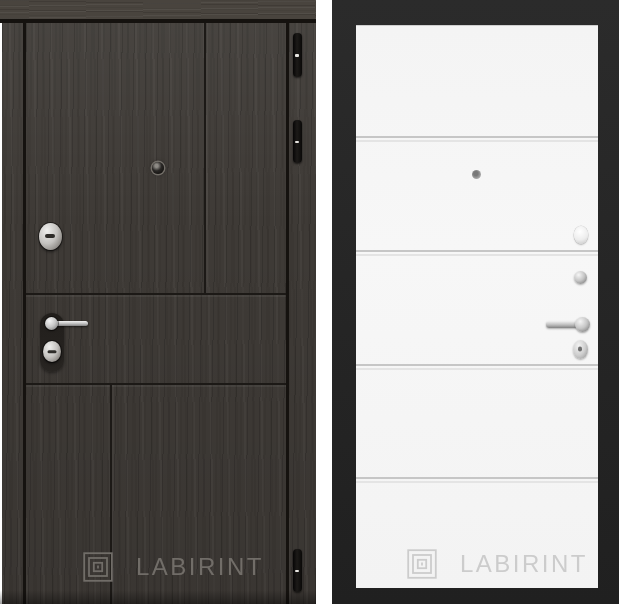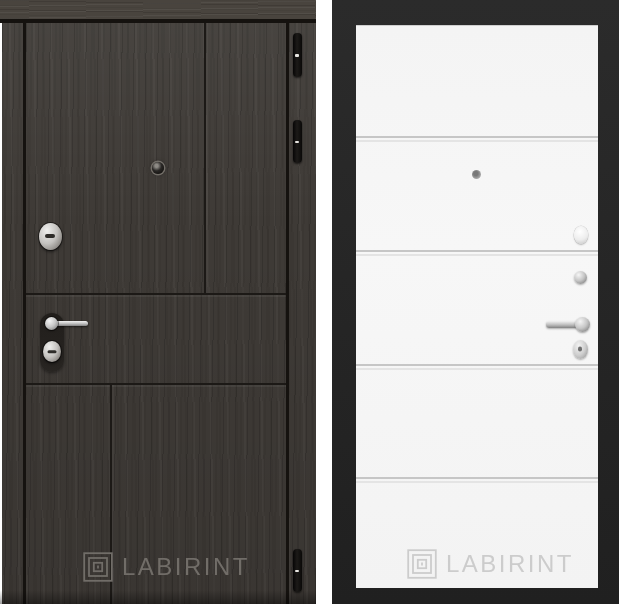--- a/index.html
+++ b/index.html
@@ -63,21 +63,21 @@
     background:linear-gradient(180deg,#211e1b,#282522);box-shadow:0 1px 3px rgba(0,0,0,.45);}
   .lever-bar{height:5.5px;border-radius:3px;
     background:linear-gradient(180deg,#f2f2f2,#bdbdbd 55%,#818181);
     box-shadow:0 1px 2px rgba(0,0,0,.5);}
   .dl-lever{left:25px;top:298.3px;width:37px;}
   .rose{border-radius:50%;
     background:radial-gradient(circle at 35% 30%, #f4f4f4, #c6c6c6 48%, #858585 85%, #aeaeae);
     box-shadow:0 0 0 1px rgba(0,0,0,.4), 0 1px 2px rgba(0,0,0,.5);}
   .dl-rose{left:18.5px;top:294px;width:13px;height:13px;}
 
-  .brand{display:flex;align-items:center;gap:9px;}
+  .brand{display:flex;align-items:center;gap:23px;}
   .brand-left{left:57px;top:529px;color:var(--logo-left,#716d68);}
   .brand-right{left:51px;top:523px;color:var(--logo-right,#cccccc);}
   .brand .maze{position:relative;width:30px;height:30px;flex:none;}
   .brand .maze svg{position:static;display:block;width:30px;height:30px;}
   .brand .txt{position:static;font-size:24px;letter-spacing:2.5px;line-height:30px;font-weight:400;}
 
   
   .door-right{left:332px;top:0;width:287px;height:604px;
     background:linear-gradient(180deg,#2b2b2b,var(--frame-black,#202020));}
   .dr-panel{left:24px;top:25px;width:242px;height:563px;

